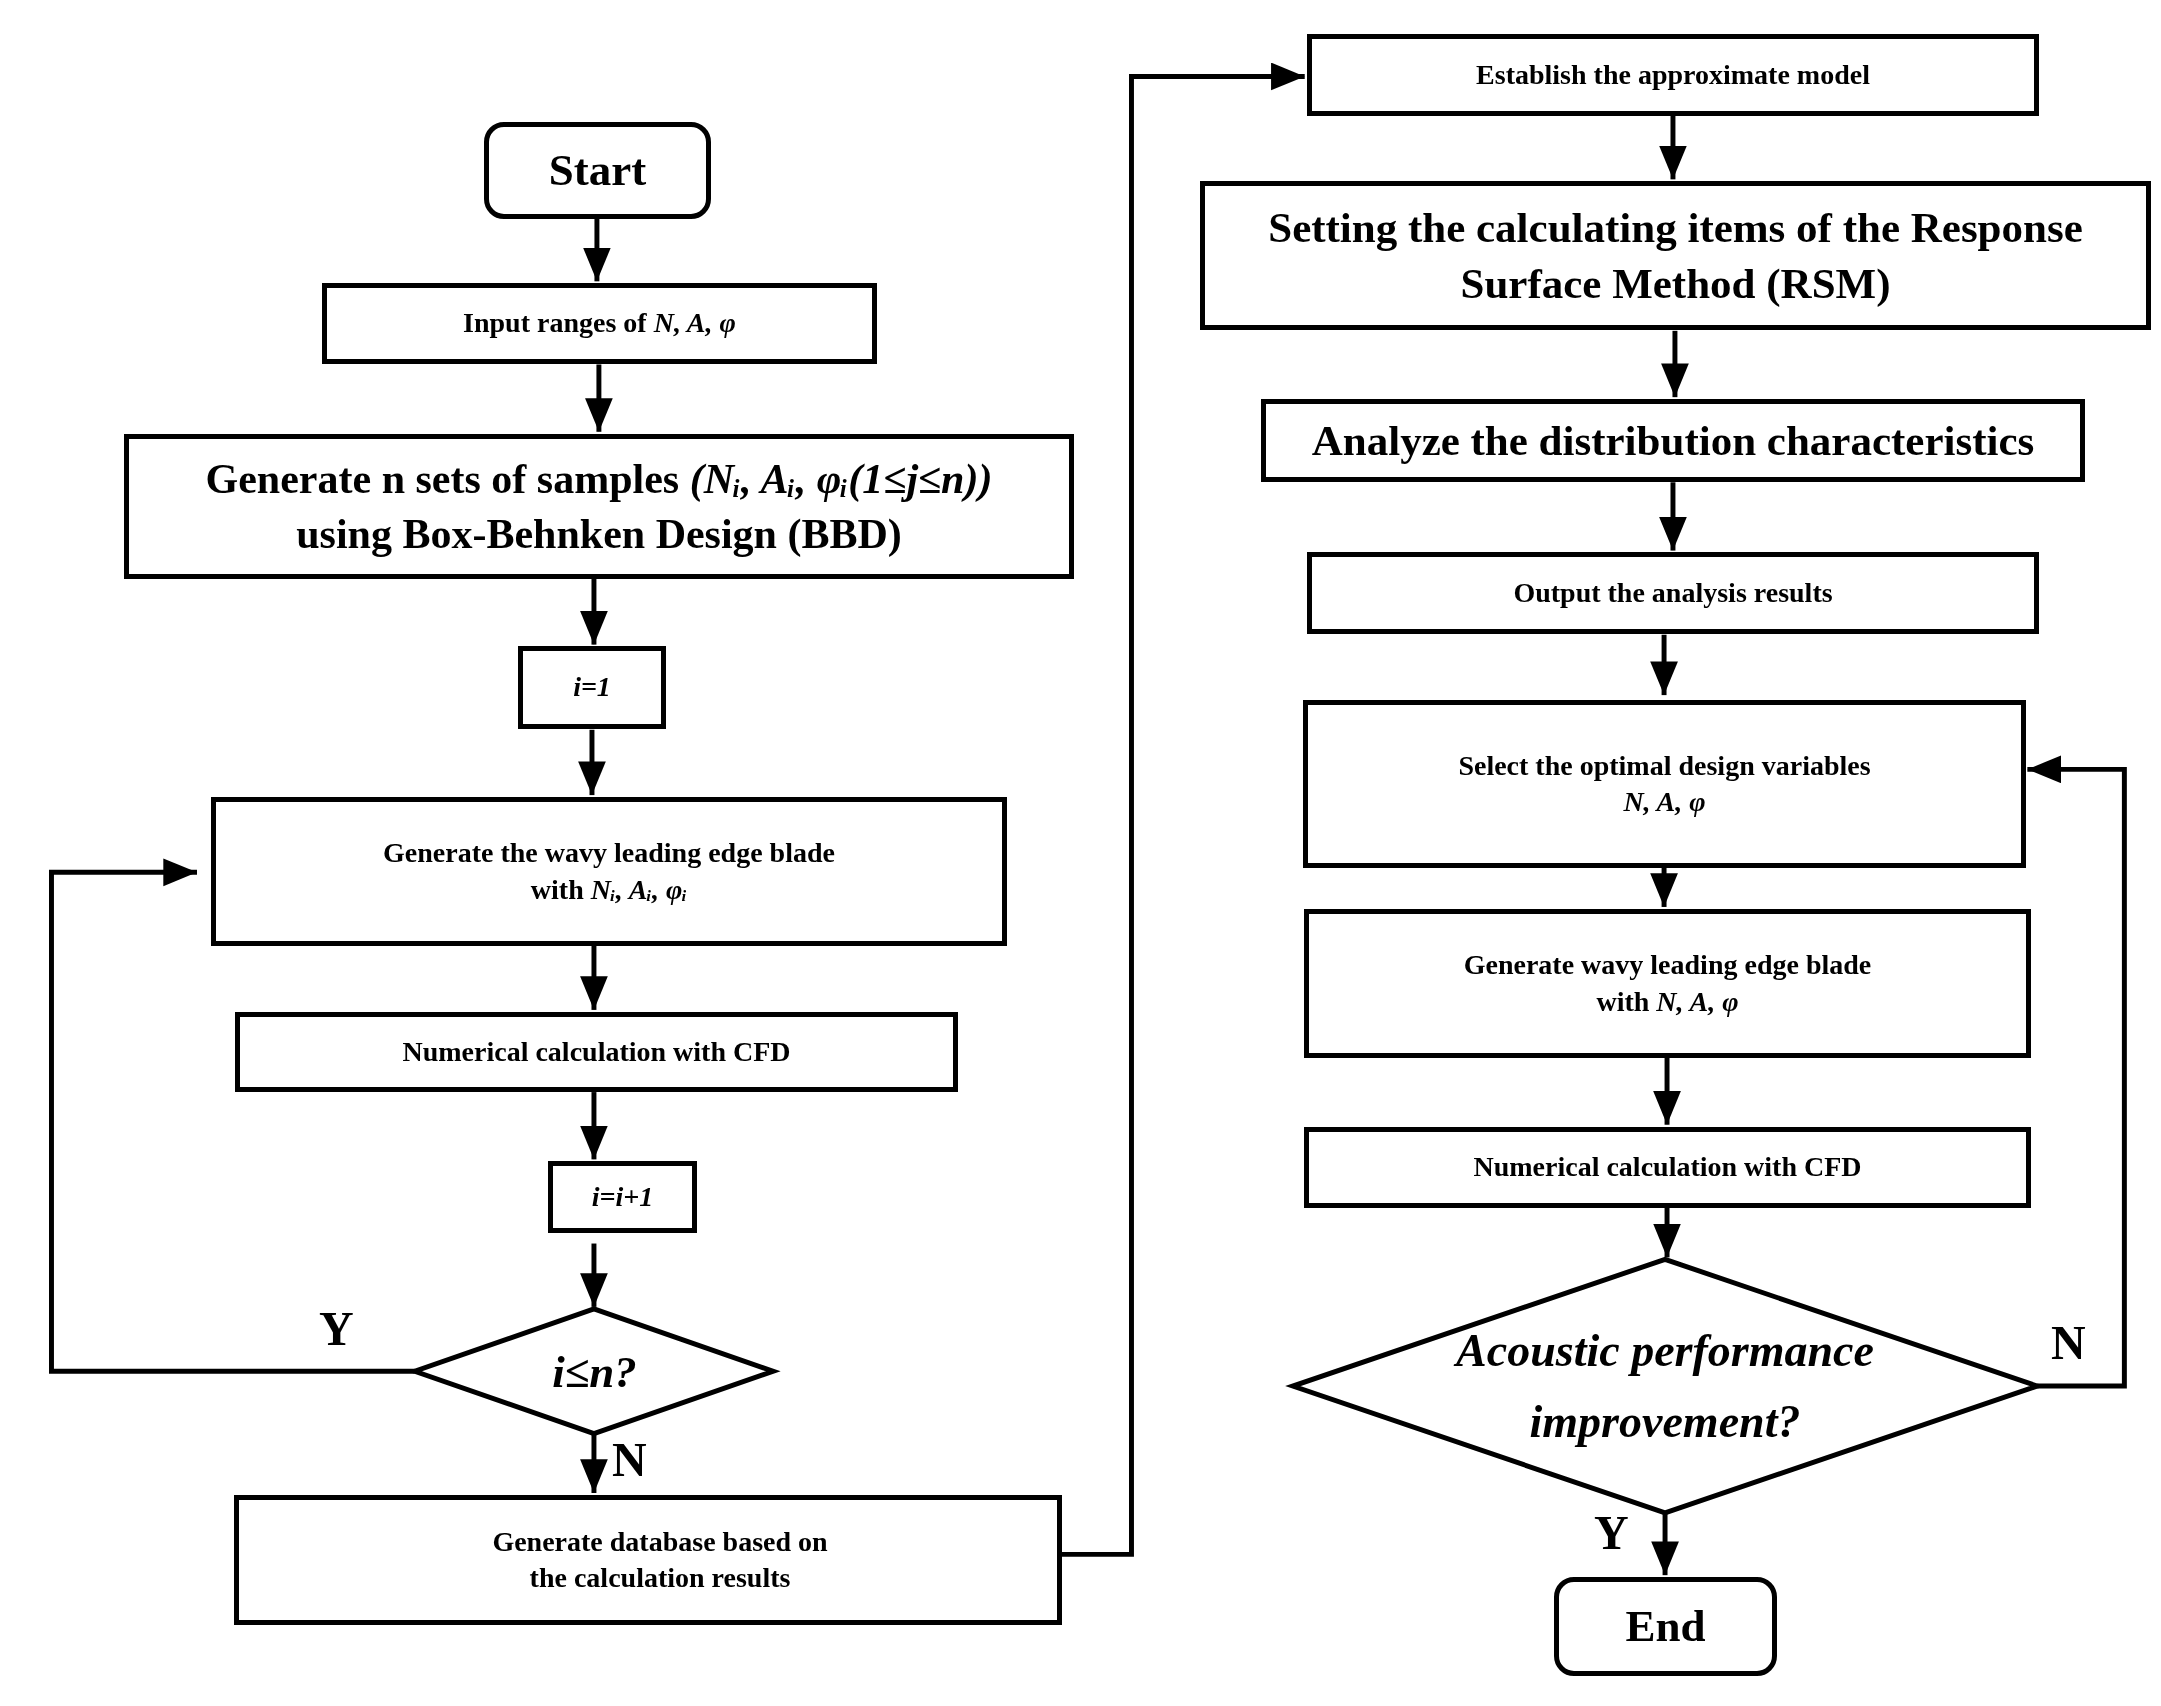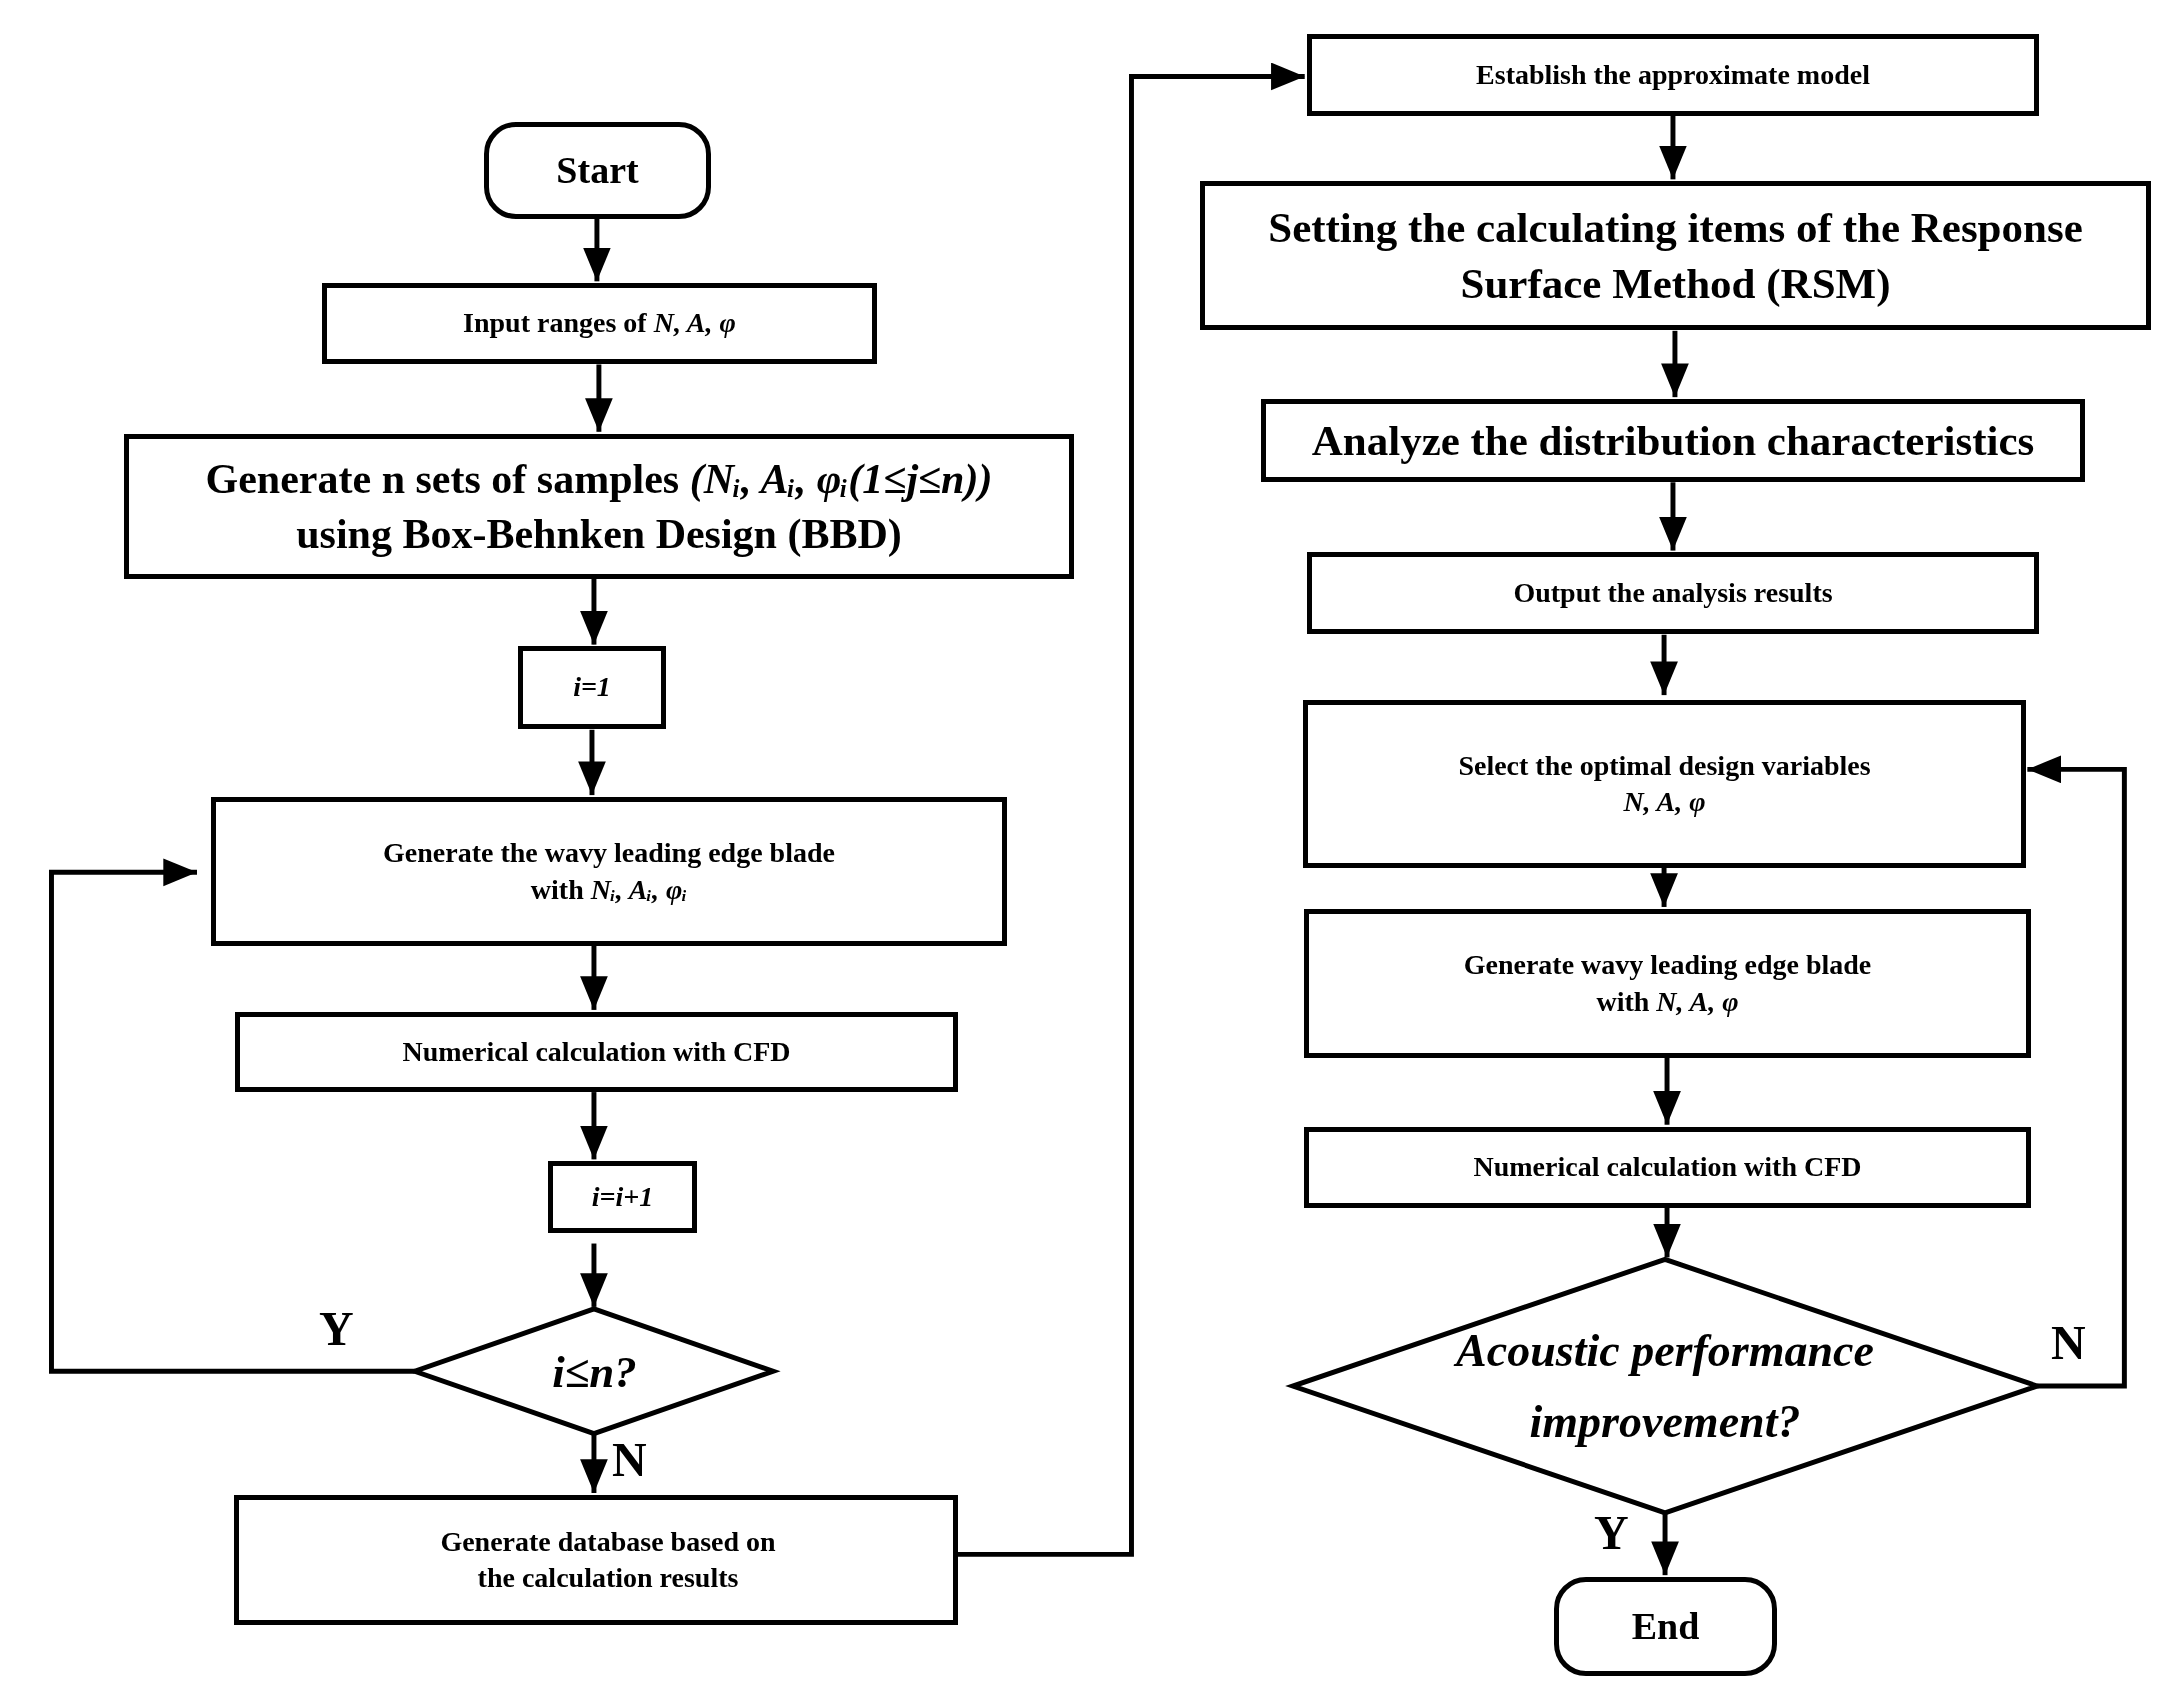--- a/index.html
+++ b/index.html
@@ -19,21 +19,21 @@
     display:flex;
     flex-direction:column;
     align-items:center;
     justify-content:center;
     text-align:center;
     font-weight:bold;
     font-size:28px;
     line-height:1.3;
   }
   .node .ln{white-space:nowrap;display:block;}
-  .terminal{border-radius:32px;font-size:38px;}
+  .terminal{border-radius:20px;font-size:45px;}
   .math{font-style:italic;}
   .overlay{
     position:absolute;
     display:flex;
     flex-direction:column;
     align-items:center;
     justify-content:center;
     text-align:center;
     font-weight:bold;
     font-size:45px;
@@ -46,21 +46,21 @@
     line-height:1;
   }
   
   #n-start   {left:484px; top:122px;  width:227px; height:97px;}
   #n-input   {left:322px; top:283px;  width:555px; height:81px;}
   #n-samples {left:124px; top:434px;  width:950px; height:145px; font-size:42px;}
   #n-i1      {left:518px; top:646px;  width:148px; height:83px;}
   #n-wavyL   {left:199px; top:797px;  width:796px; height:149px;margin-left:12px;}
   #n-cfdL    {left:235px; top:1012px; width:723px; height:80px;}
   #n-ip1     {left:548px; top:1161px; width:149px; height:72px;justify-content:center;}
-  #n-db      {left:234px; top:1495px; width:724px; height:130px;padding-left:24px;}
+  #n-db      {left:234px; top:1495px; width:828px; height:130px;padding-left:24px;}
   
   #n-establish{left:1307px; top:34px;   width:732px; height:82px;}
   #n-setting  {left:1200px; top:181px;  width:951px; height:149px; font-size:43px;}
   #n-analyze  {left:1261px; top:399px;  width:824px; height:83px;  font-size:43px;}
   #n-output   {left:1307px; top:552px;  width:732px; height:82px;}
   #n-select   {left:1303px; top:700px;  width:723px; height:168px;}
   #n-wavyR    {left:1304px; top:909px;  width:727px; height:149px;}
   #n-cfdR     {left:1304px; top:1127px; width:727px; height:81px;}
   #n-end      {left:1554px; top:1577px; width:223px; height:99px;}
   

